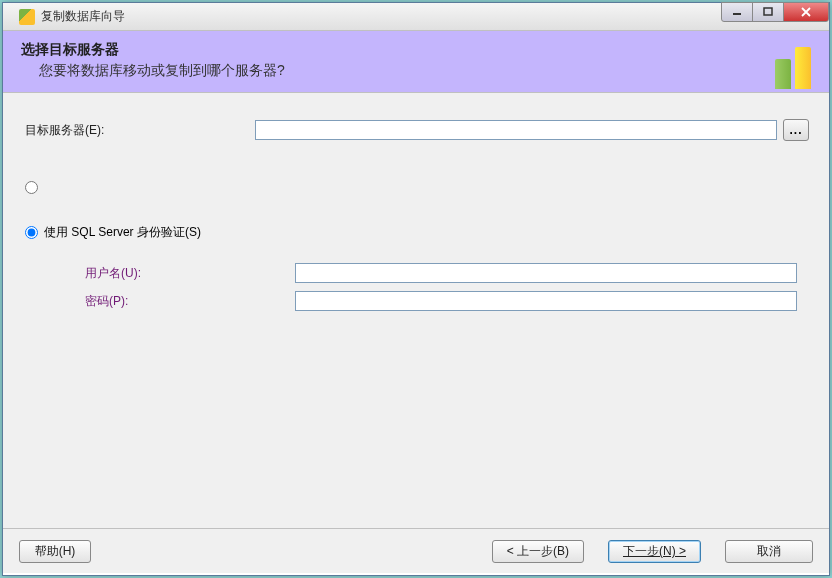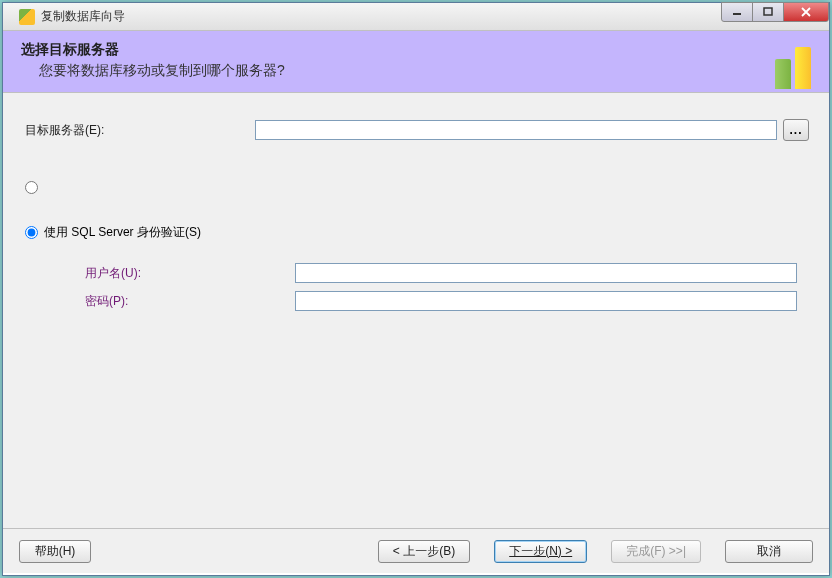--- a/index.html
+++ b/index.html
@@ -256,16 +256,15 @@
         <input class="cred-input" type="password" value="" style="">
       </div>
     </div>
   </div>
 
   <div class="footer">
     <div class="btn">帮助(H)</div>
     <div class="spacer"></div>
     <div class="btn">&lt; 上一步(B)</div>
     <div class="btn primary">下一步(N) &gt;</div>
-    <div class="btn disabled">完成(F) &gt;&gt;|</div>
     <div class="btn">取消</div>
   </div>
 </div>
 
 </body></html>

